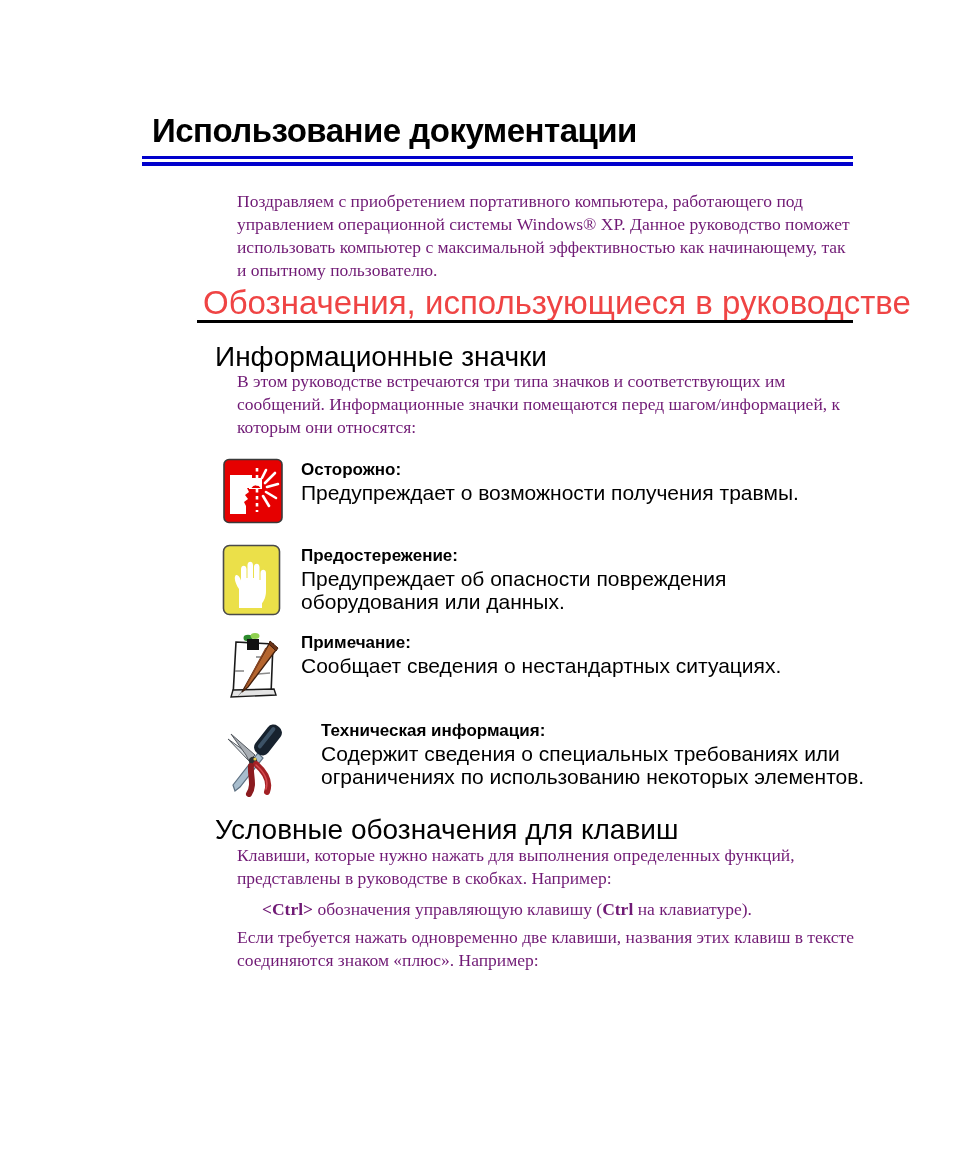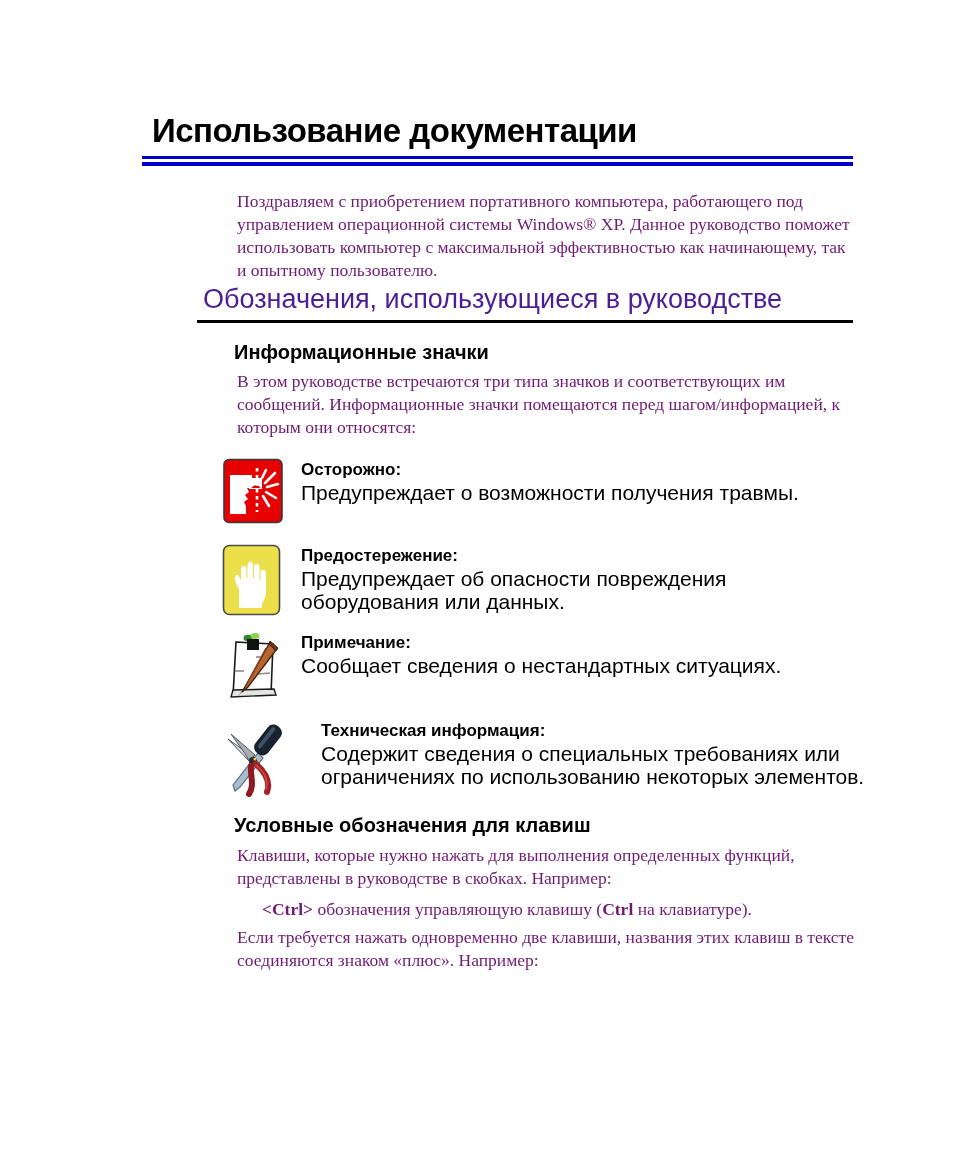--- a/index.html
+++ b/index.html
@@ -22,29 +22,29 @@
   .rule-blue-top { height:3px; background:#0000cc; }
   .rule-blue-gap { height:3px; background:#ffffff; }
   .rule-blue-bottom { height:4px; background:#0000cc; }
   .serif-para {
     font-family:"Liberation Serif", serif;
     font-size:17.5px; line-height:23px; color:#701a75;
   }
   .intro { position:absolute; left:237px; top:190px; width:618px; }
   .section-heading {
     position:absolute; left:203px; top:284px;
-    font-size:27px; font-weight:400; color:#4c1d95;
+    font-size:33px; font-weight:400; color:#ef4444;
   }
   .section-rule {
     position:absolute; left:197px; top:320px; width:656px; height:3px;
     background:#000;
   }
   .subsection-heading {
-    position:absolute; left:234px;
-    font-size:20px; font-weight:bold; color:#000;
+    position:absolute; left:215px;
+    font-size:28px; font-weight:normal; color:#000;
   }
   .sub1 { top:341px; }
   .sub2 { top:814px; }
   .para1 { position:absolute; left:237px; top:370px; width:618px; }
   .icon-row { position:absolute; left:222px; display:flex; align-items:flex-start; }
   .row1 { top:458px; }
   .row2 { top:544px; }
   .row3 { top:631px; }
   .row4 { top:719px;gap:20px; }
   .icon-box { width:66px; flex:0 0 66px; }

